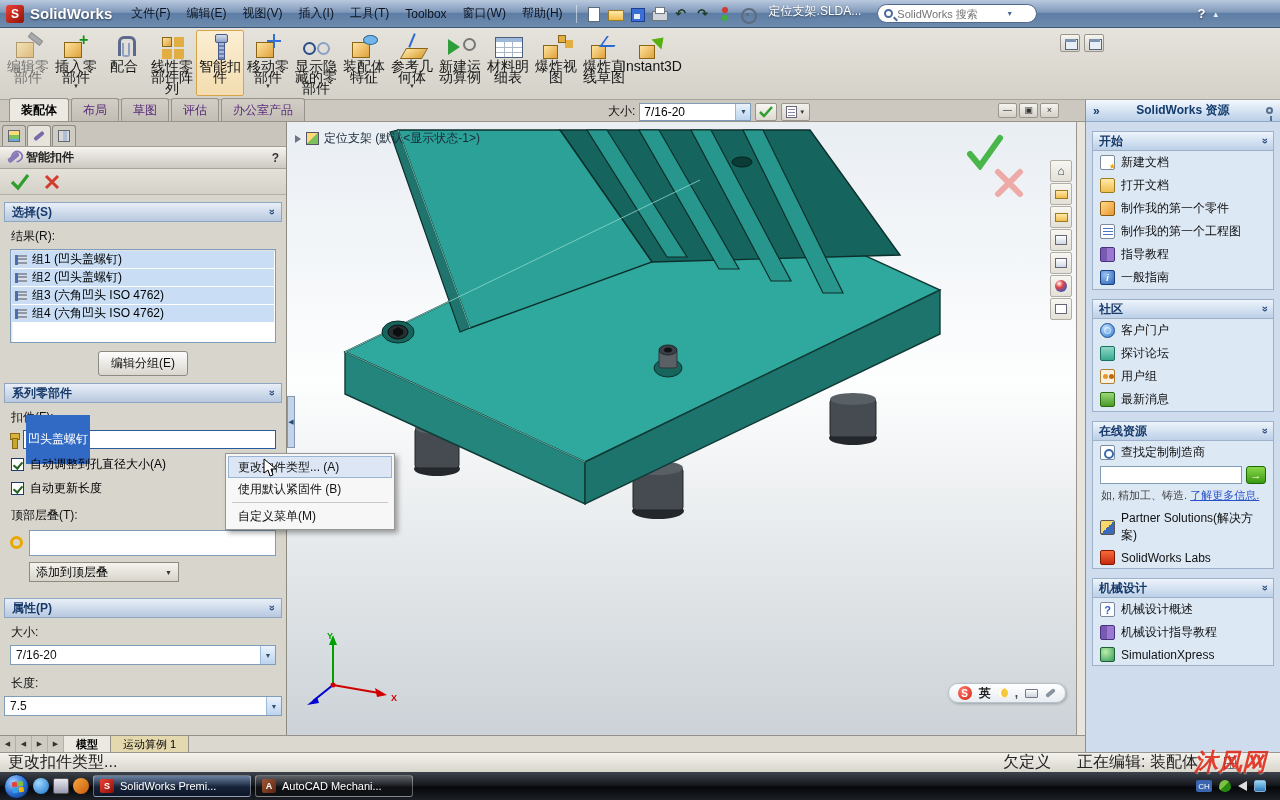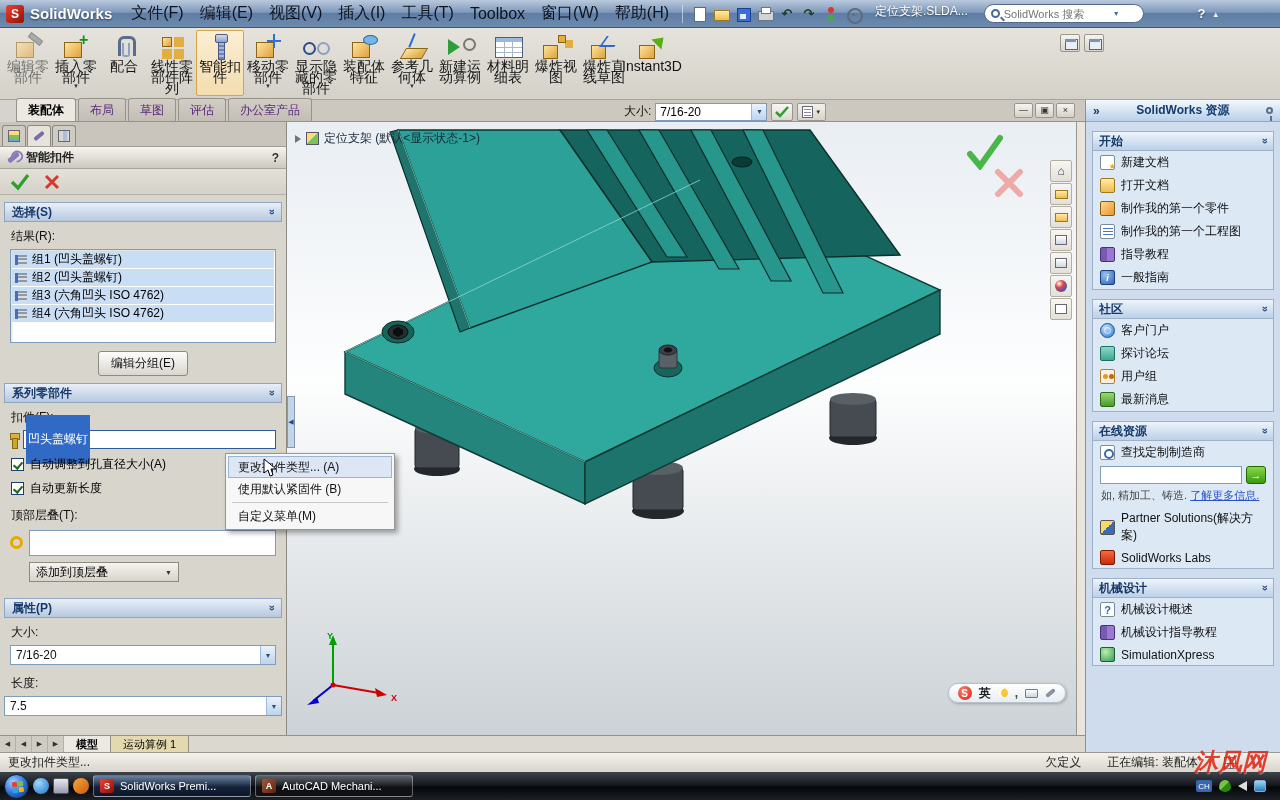--- a/index.html
+++ b/index.html
@@ -5,21 +5,21 @@
   *{margin:0;padding:0;box-sizing:border-box}
   body{font-family:"Liberation Sans","DejaVu Sans",sans-serif;font-size:12px;background:#444}
   #screen{position:relative;width:1280px;height:800px;overflow:hidden;background:#d6d3ce;margin:0 auto}
 
   
   .titlebar{position:absolute;top:0;left:0;width:1280px;height:28px;display:flex;align-items:center;gap:2px;padding:0 6px;
     background:linear-gradient(#b9c9de 0%,#8099ba 45%,#5f7ea6 50%,#6d8bad 100%);border-bottom:1px solid #3c577a}
   .sw-mark{width:18px;height:18px;border-radius:3px;background:linear-gradient(135deg,#ef4136,#8f1205);color:#fff;
     font-weight:bold;font-size:12px;display:flex;align-items:center;justify-content:center;flex:0 0 auto}
   .sw-name{font-size:15px;font-weight:bold;color:#fff;text-shadow:0 1px 2px rgba(0,0,0,.55);margin:0 10px 0 4px}
-  .menu{padding:3px 7px;color:#0d1420;font-size:16px;white-space:nowrap;border-radius:2px}
+  .menu{padding:3px 7px;color:#0d1420;font-size:12px;white-space:nowrap;border-radius:2px}
   .tb-sep{width:1px;height:18px;background:rgba(255,255,255,.5);margin:0 4px}
   .tbi{width:20px;height:18px;position:relative;flex:0 0 auto;border-radius:2px}
   .tbi-page::before{content:"";position:absolute;left:5px;top:2px;width:10px;height:13px;background:#fff;border:1px solid #5d6b7d}
   .tbi-open::before{content:"";position:absolute;left:3px;top:5px;width:14px;height:9px;background:linear-gradient(#ffe9a8,#f0bd4e);border:1px solid #9c7a1e;border-radius:1px}
   .tbi-save::before{content:"";position:absolute;left:4px;top:3px;width:12px;height:12px;background:#3a6fd8;border:1px solid #1c3f8e}
   .tbi-save::after{content:"";position:absolute;left:7px;top:9px;width:6px;height:5px;background:#e8eef8}
   .tbi-print::before{content:"";position:absolute;left:3px;top:6px;width:14px;height:8px;background:#cfd4da;border:1px solid #6f7680}
   .tbi-print::after{content:"";position:absolute;left:6px;top:2px;width:8px;height:5px;background:#fff;border:1px solid #6f7680}
   .tbi-glyph{display:flex;align-items:center;justify-content:center;color:#1d3a22;font-weight:bold;font-size:13px}
   .tbi-rebuild::before{content:"";position:absolute;left:7px;top:2px;width:6px;height:6px;border-radius:50%;background:#d23b2e}
@@ -69,21 +69,21 @@
   .ri-explsk::before{left:3px;top:12px;width:13px;height:12px;background:linear-gradient(135deg,#ffe3a0,#dfa23a);border:1px solid #8a6516}
   .ri-explsk::after{left:15px;top:3px;width:13px;height:9px;border-bottom:2px solid #2a6ad0;border-left:2px solid #2a6ad0;transform:skewX(-35deg)}
   .ri-i3d::before{left:3px;top:12px;width:14px;height:12px;background:linear-gradient(135deg,#ffe3a0,#dfa23a);border:1px solid #8a6516}
   .ri-i3d::after{left:17px;top:3px;width:0;height:0;border-bottom:10px solid #58b010;border-left:7px solid transparent;border-right:7px solid transparent;transform:rotate(45deg)}
   .ribbon-right{position:absolute;right:176px;top:6px;display:flex;gap:4px}
   .winmini{width:20px;height:18px;background:linear-gradient(#f6f4ef,#d8d4cc);border:1px solid #9a968e;border-radius:2px;position:relative}
   .winmini::before{content:"";position:absolute;left:4px;top:4px;width:11px;height:9px;border:1px solid #5a6472;background:#e8eef6}
   .winmini::after{content:"";position:absolute;left:4px;top:4px;width:11px;height:3px;background:#7d93b2}
 
   
-  .tabrow{position:absolute;top:100px;left:16px;width:1085px;height:22px;background:#ccc8c0;border-bottom:1px solid #97938b;display:flex;align-items:flex-end;padding-left:0}
+  .tabrow{position:absolute;top:100px;left:0;width:1085px;height:22px;background:#ccc8c0;border-bottom:1px solid #97938b;display:flex;align-items:flex-end;padding-left:9px}
   .ctab{padding:3px 11px 2px;font-size:12px;color:#5a2a7a;border:1px solid #97938b;border-bottom:none;background:linear-gradient(#d2cec6,#c2beb6);margin-right:2px;border-radius:3px 3px 0 0;white-space:nowrap}
   .ctab.active{background:#ece9e2;color:#000;font-weight:bold}
   .sizebar{position:absolute;left:608px;top:2px;display:flex;align-items:center;gap:4px;height:19px}
   .sizebar .lab{font-size:12px;color:#111}
   .combo-mini{display:flex;align-items:center;background:#fff;border:1px solid #7f9db9;height:18px;width:112px;padding-left:4px;font-size:12px}
   .combo-mini .arr,.combo .arr{margin-left:auto;width:15px;height:100%;background:linear-gradient(#eaf2fb,#bcd4ee);border-left:1px solid #9ab8d8;display:flex;align-items:center;justify-content:center;font-size:7px;color:#33516e}
   .okbtn{width:22px;height:18px;background:linear-gradient(#f8f7f3,#dcd9d1);border:1px solid #9a968e;border-radius:2px;display:flex;align-items:center;justify-content:center}
   .cfgbtn{display:flex;align-items:center;gap:2px;height:18px;padding:0 4px;border:1px solid #9a968e;border-radius:2px;background:linear-gradient(#f3f1ec,#d8d4cc)}
   .cfgbtn .sheet{width:11px;height:12px;background:#fff;border:1px solid #667;position:relative}
   .cfgbtn .sheet::after{content:"";position:absolute;left:1px;top:2px;width:7px;height:1px;background:#88a;box-shadow:0 3px 0 #88a,0 6px 0 #88a}
@@ -197,21 +197,21 @@
   .tp-note{padding:0 8px 5px;font-size:11px;color:#444;line-height:14px}
   .tp-note a{color:#2a52c8;text-decoration:underline}
 
   
   .mtabs{position:absolute;left:0;top:735px;width:1085px;height:17px;background:#cfccc4;border-top:1px solid #94908a;display:flex;align-items:stretch;font-size:11px}
   .mnav{width:16px;display:flex;align-items:center;justify-content:center;color:#333;font-size:7px;border-right:1px solid #b4b0a8}
   .mtab{padding:1px 12px 0;display:flex;align-items:center;border-right:1px solid #94908a}
   .mtab.active{background:#ece9e2;font-weight:bold}
   .mtab.motion{background:#e4d8ae}
   .mtrack{flex:1;background:#dbd8d0}
-  .status{position:absolute;left:0;top:752px;width:1280px;height:20px;background:linear-gradient(#f4f2ec,#d8d5cd);border-top:1px solid #9a968e;display:flex;align-items:center;padding:0 8px;font-size:12px;color:#222}
+  .status{position:absolute;left:0;top:752px;width:1280px;height:20px;background:linear-gradient(#f4f2ec,#d8d5cd);border-top:1px solid #9a968e;display:flex;align-items:center;padding:0 8px;font-size:16px;color:#222}
   .st-right{margin-left:auto;display:flex;align-items:center;gap:26px;margin-right:36px}
   .grid-ico{width:12px;height:12px;border:1px solid #667;background:linear-gradient(90deg,transparent 0 5px,#667 5px 6px,transparent 6px),linear-gradient(transparent 0 5px,#667 5px 6px,transparent 6px),#e8f0e0}
   .taskbar{position:absolute;left:0;top:772px;width:1280px;height:28px;background:linear-gradient(#3d434c,#171a1f 45%,#05070a 55%,#1c2026);display:flex;align-items:center;gap:4px;padding:0 4px}
   .orb{width:25px;height:25px;border-radius:50%;background:radial-gradient(circle at 35% 30%,#9fd0ff,#2a6ad0 55%,#0a2f66);border:1px solid #071f40;position:relative;flex:0 0 auto}
   .orb::after{content:"";position:absolute;left:7px;top:7px;width:5px;height:5px;background:#e8413c;border-radius:1px;
     box-shadow:6px 0 0 #7cc142,0 6px 0 #28a8ea,6px 6px 0 #f7b500;transform:rotate(-8deg)}
   .ql{width:16px;height:16px;border-radius:2px;flex:0 0 auto}
   .ql-ie{background:radial-gradient(circle at 35% 30%,#9fd8ff,#1a72c8);border-radius:50%}
   .ql-desk{background:linear-gradient(#e8e8f0,#9a9ab0);border:1px solid #555}
   .ql-media{background:linear-gradient(135deg,#f8a83a,#c85a10);border-radius:50%}

